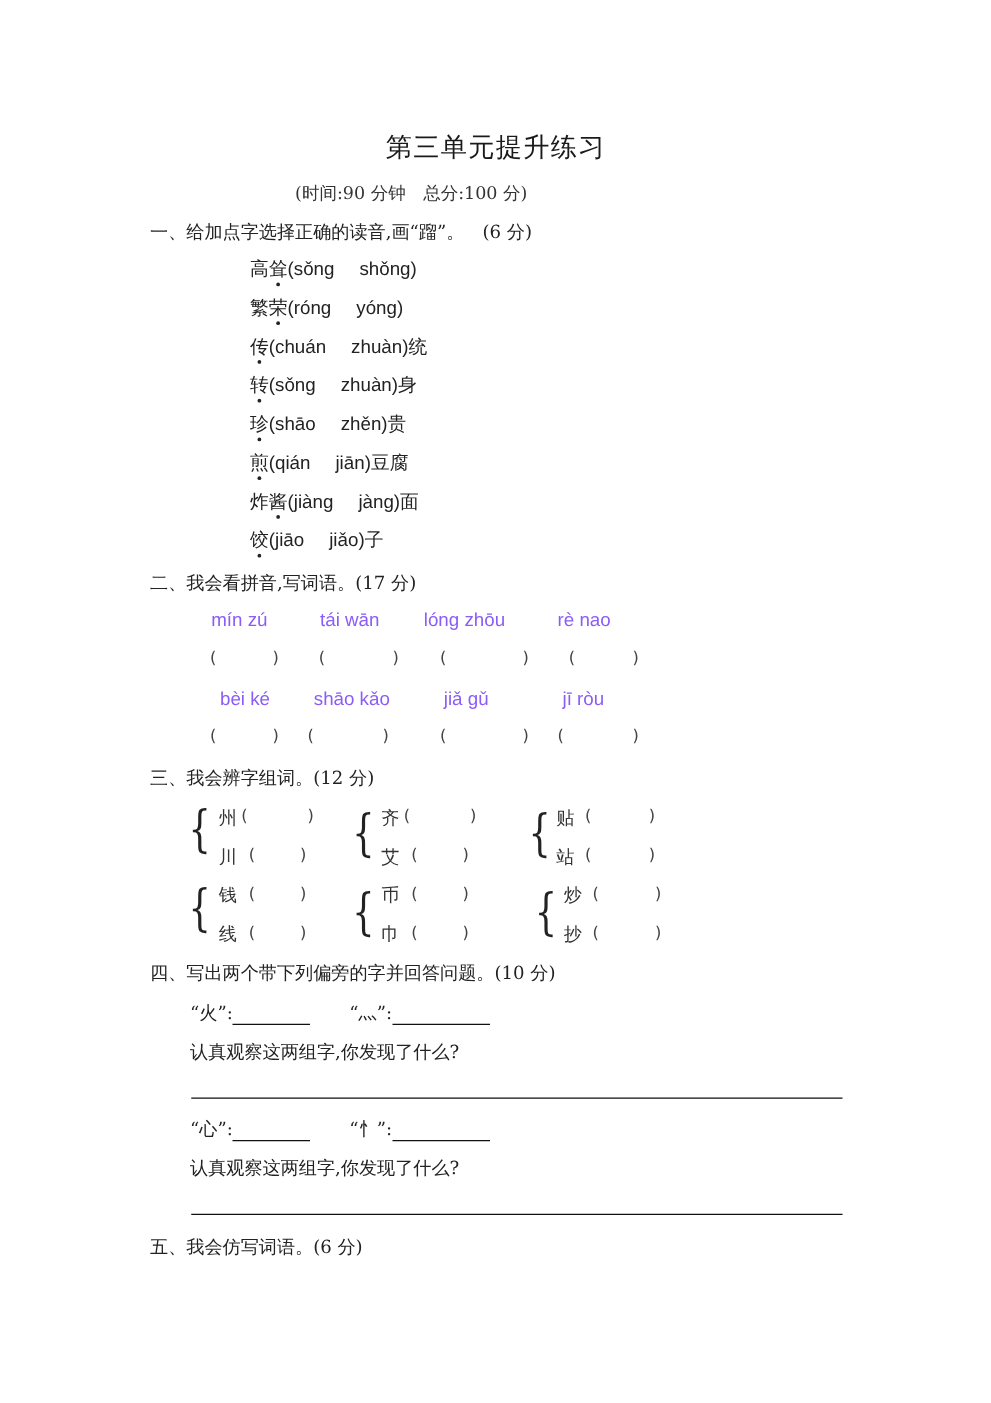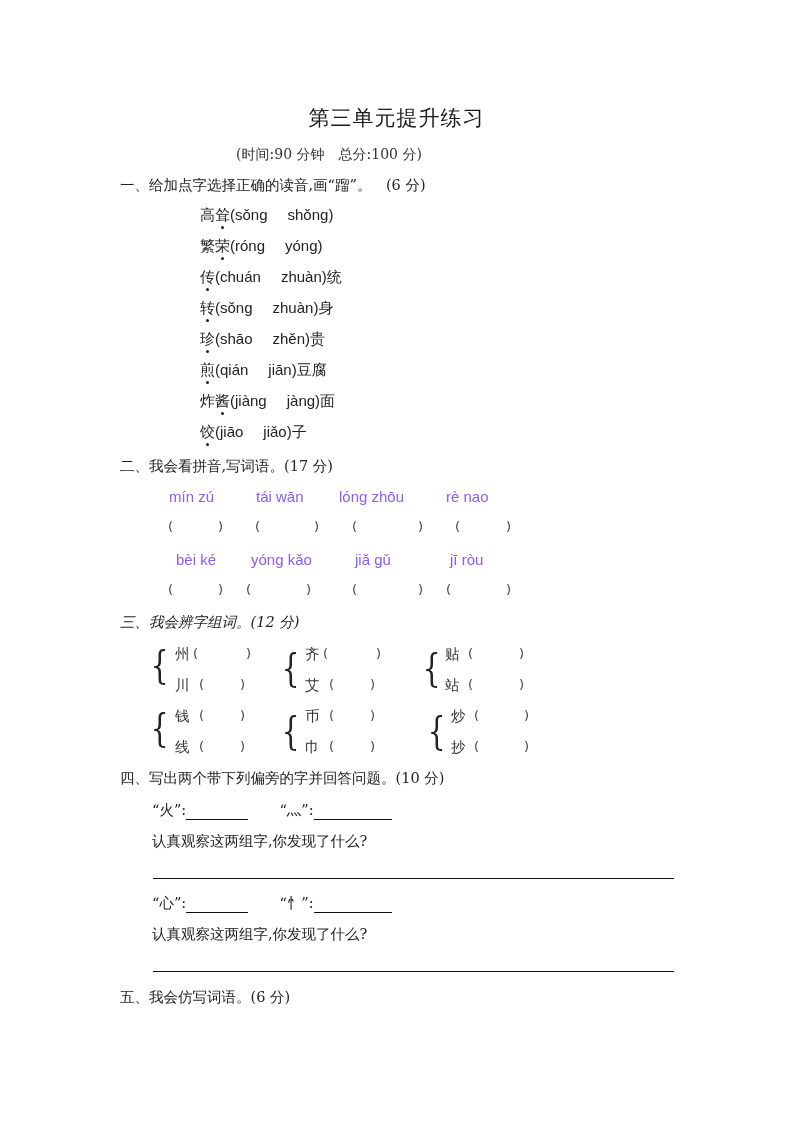--- a/index.html
+++ b/index.html
@@ -53,34 +53,34 @@
 <div class="abs paren" style="top:519px; left:168px;">(</div>
 <div class="abs paren" style="top:519px; left:218px;">)</div>
 <div class="abs paren" style="top:519px; left:255px;">(</div>
 <div class="abs paren" style="top:519px; left:314px;">)</div>
 <div class="abs paren" style="top:519px; left:352px;">(</div>
 <div class="abs paren" style="top:519px; left:418px;">)</div>
 <div class="abs paren" style="top:519px; left:455px;">(</div>
 <div class="abs paren" style="top:519px; left:506px;">)</div>
 
 <div class="abs py-row" style="top:551px; left:176px;">bèi ké</div>
-<div class="abs py-row" style="top:551px; left:251px;">yóng kǎo</div>
+<div class="abs py-row" style="top:551px; left:251px;">shāo kǎo</div>
 <div class="abs py-row" style="top:551px; left:355px;">jiǎ gǔ</div>
 <div class="abs py-row" style="top:551px; left:450px;">jī ròu</div>
 
 <div class="abs paren" style="top:582px; left:168px;">(</div>
 <div class="abs paren" style="top:582px; left:218px;">)</div>
 <div class="abs paren" style="top:582px; left:246px;">(</div>
 <div class="abs paren" style="top:582px; left:306px;">)</div>
 <div class="abs paren" style="top:582px; left:352px;">(</div>
 <div class="abs paren" style="top:582px; left:418px;">)</div>
 <div class="abs paren" style="top:582px; left:446px;">(</div>
 <div class="abs paren" style="top:582px; left:506px;">)</div>
 
-<div class="abs section" style="top:613px;font-style:italic;">三、我会辨字组词。(12 分)</div>
+<div class="abs section" style="top:613px;">三、我会辨字组词。(12 分)</div>
 
 <div class="abs brace" style="top:644px; left:147px;">{</div>
 <div class="abs pair" style="top:645px; left:175px;">州</div>
 <div class="abs paren" style="top:646px; left:193px;">(</div>
 <div class="abs paren" style="top:646px; left:246px;">)</div>
 <div class="abs pair" style="top:676px; left:175px;">川</div>
 <div class="abs paren" style="top:677px; left:199px;">(</div>
 <div class="abs paren" style="top:677px; left:240px;">)</div>
 
 <div class="abs brace" style="top:647px; left:278px;">{</div>

